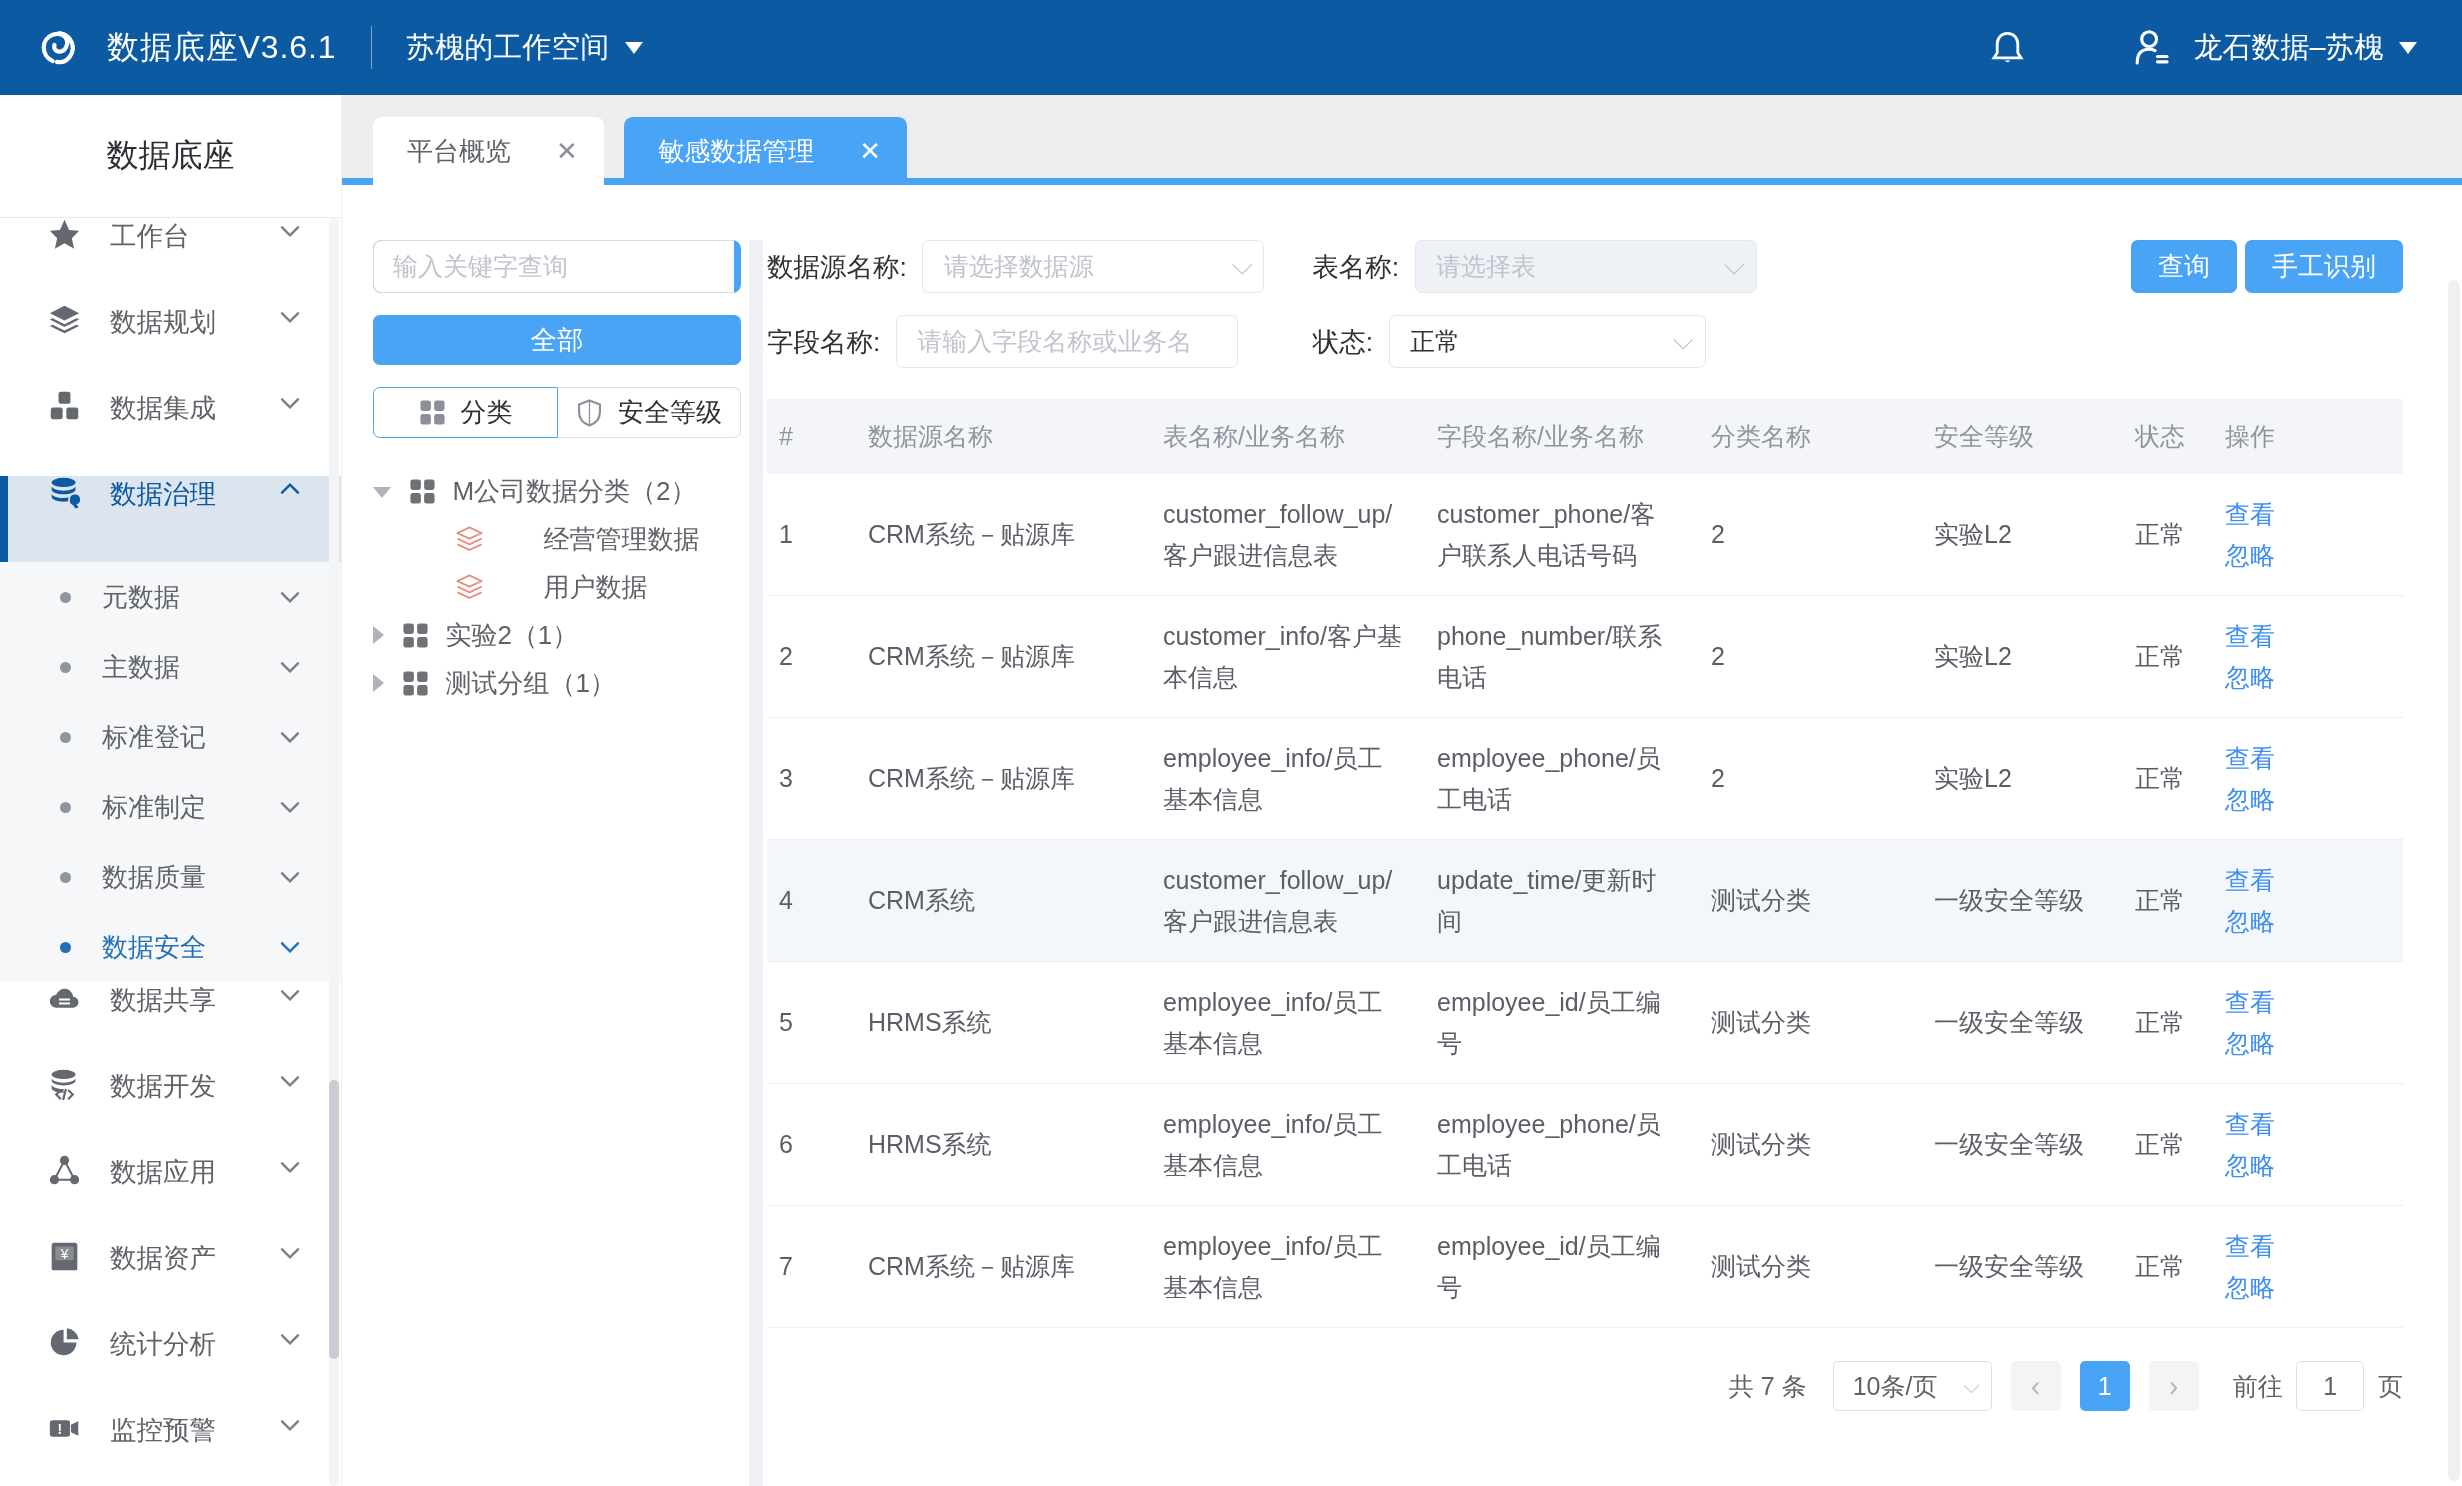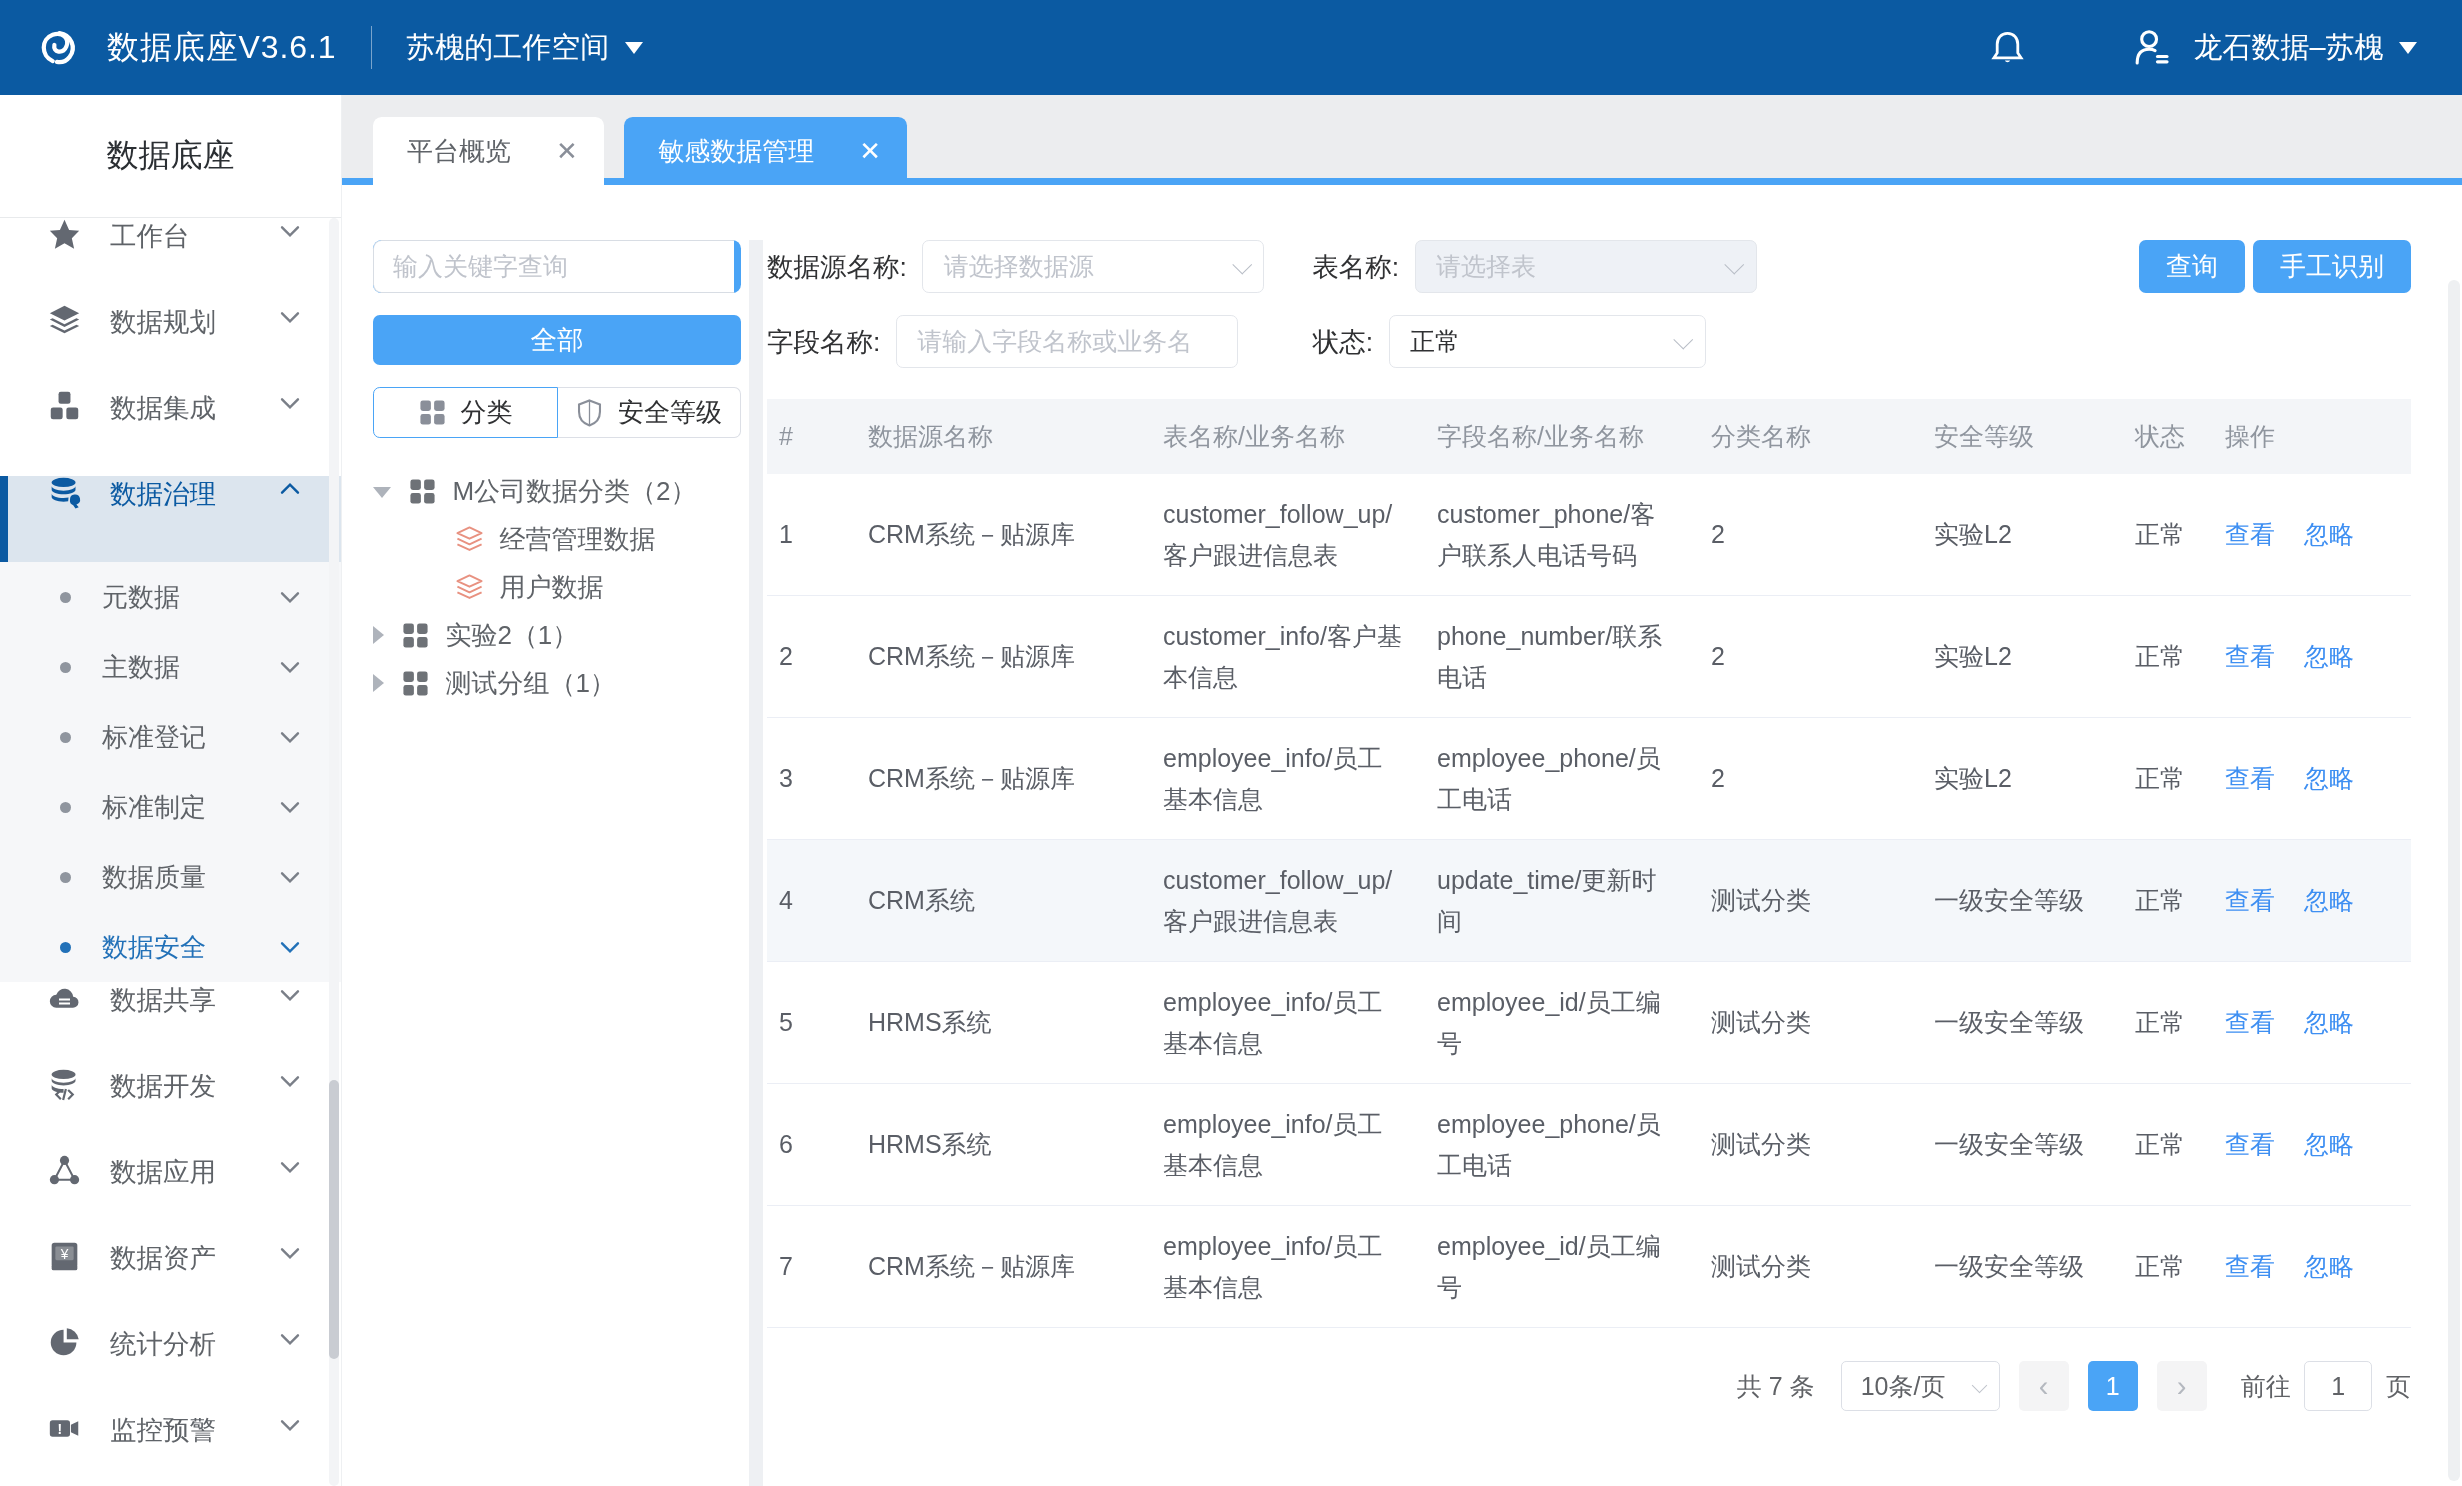--- a/index.html
+++ b/index.html
@@ -44,21 +44,21 @@
   .side-scroll{ position:absolute; top:123px; right:1.7px; width:10.3px; bottom:0; background:#f3f4f6; border-radius:5.1px; }
   .side-thumb{ position:absolute; right:0; width:10.3px; top:68%; height:22%; background:#c9ccd2; border-radius:5.1px; }
   
   .content{ flex:1; display:flex; flex-direction:column; min-width:0; position:relative; }
   .tabbar{ height:90px; background:#ecedef; display:flex; align-items:flex-end; padding-left:31px; position:relative; flex:none; }
   .tab{ height:68px; display:flex; align-items:center; background:#fff; border-radius:8.6px 8.6px 0 0; padding:0 26px 0 34px; margin-right:20.5px; font-size:26px; color:#5f6368; cursor:pointer; position:relative; z-index:2;margin-top:25px; }
   .tab .tab-close{ margin-left:45px; font-size:26px; color:#8a8f99; cursor:pointer; }
   .tab.active{ background:var(--accent); color:#fff; }
   .tab.active .tab-close{ color:#fff; }
   .tab-underline{ position:absolute; left:0; right:0; bottom:0; height:6.8px; background:var(--accent); }
-  .workarea{ flex:1; display:flex; padding:55px 0 0 31px; min-height:0; }
+  .workarea{ flex:1; display:flex; padding:55px 8px 0 31px; min-height:0; }
   .content-scroll{ position:absolute; right:1.7px; top:185px; bottom:5.1px; width:12px; background:#eef0f2; border-radius:6px; }
   
   .tree-panel{ width:368px; flex:none; position:relative; padding-right:0; }
   .tree-scroll{ position:absolute; right:-22px; top:0; bottom:-55px; width:13.7px; background:#eef0f3; }
   .search-wrap{ display:flex; height:53px; border-radius:8.6px; background:var(--accent); overflow:hidden; }
   .search-input{ flex:1; border:0.9px solid #d8dde4; border-right:none; border-radius:8.6px 0 0 8.6px; padding:0 19px; font-size:25px; color:#303133; outline:none; }
   .search-input::placeholder{ color:#c0c4cc; }
   .search-btn{ width:77px; display:flex; align-items:center; justify-content:center; cursor:pointer; flex:none; }
   .all-btn{ margin-top:22px; height:50px; background:var(--accent); border-radius:6.8px; color:#fff; font-size:26.5px; display:flex; align-items:center; justify-content:center; cursor:pointer; }
   .toggle-row{ margin-top:22px; display:flex; }
@@ -67,21 +67,21 @@
   .toggle:last-child{ border-radius:0 6.8px 6.8px 0; border-left:none; }
   .toggle.active{ border:1.7px solid var(--accent); }
   .toggle .tg-icon{ width:29px; height:29px; color:#8a8f99; }
   
   .tree{ margin-top:29px; }
   .tree-row{ height:48px; display:flex; align-items:center; font-size:26px; color:#5f6368; cursor:pointer; }
   .tree-row .caret{ width:0; height:0; flex:none; margin-right:17px; }
   .caret.exp{ border-left:9.4px solid transparent; border-right:9.4px solid transparent; border-top:11px solid #aeb3bb; margin-top:3.4px; }
   .caret.col{ border-top:9.4px solid transparent; border-bottom:9.4px solid transparent; border-left:11px solid #aeb3bb; }
   .tree-row .t-icon{ width:29px; height:29px; margin-right:15.4px; flex:none; color:#6e7277; }
-  .tree-child{ padding-left:82px; }
+  .tree-child{ padding-left:82px;gap:44px; }
   .tree-child .t-icon{ color:var(--tree-layer); }
   
   .main-panel{ flex:1; margin-left:26px; padding-right:51px; min-width:0; }
   .filters{ position:relative; }
   .f-row{ display:flex; align-items:center; height:53px; }
   .f-row + .f-row{ margin-top:22px; }
   .f-label{ font-size:26.5px; color:#303133; margin-right:15.4px; white-space:nowrap; }
   .f-select,.f-input{ width:342px; height:53px; border:1.7px solid #e3e6eb; border-radius:6.8px; display:flex; align-items:center; padding:0 48px 0 20.5px; font-size:25px; color:#c0c4cc; position:relative; background:#fff; }
   .f-input input{ border:none; outline:none; width:100%; font-size:25px; color:#303133; background:transparent; }
   .f-input input::placeholder{ color:#c0c4cc; }

